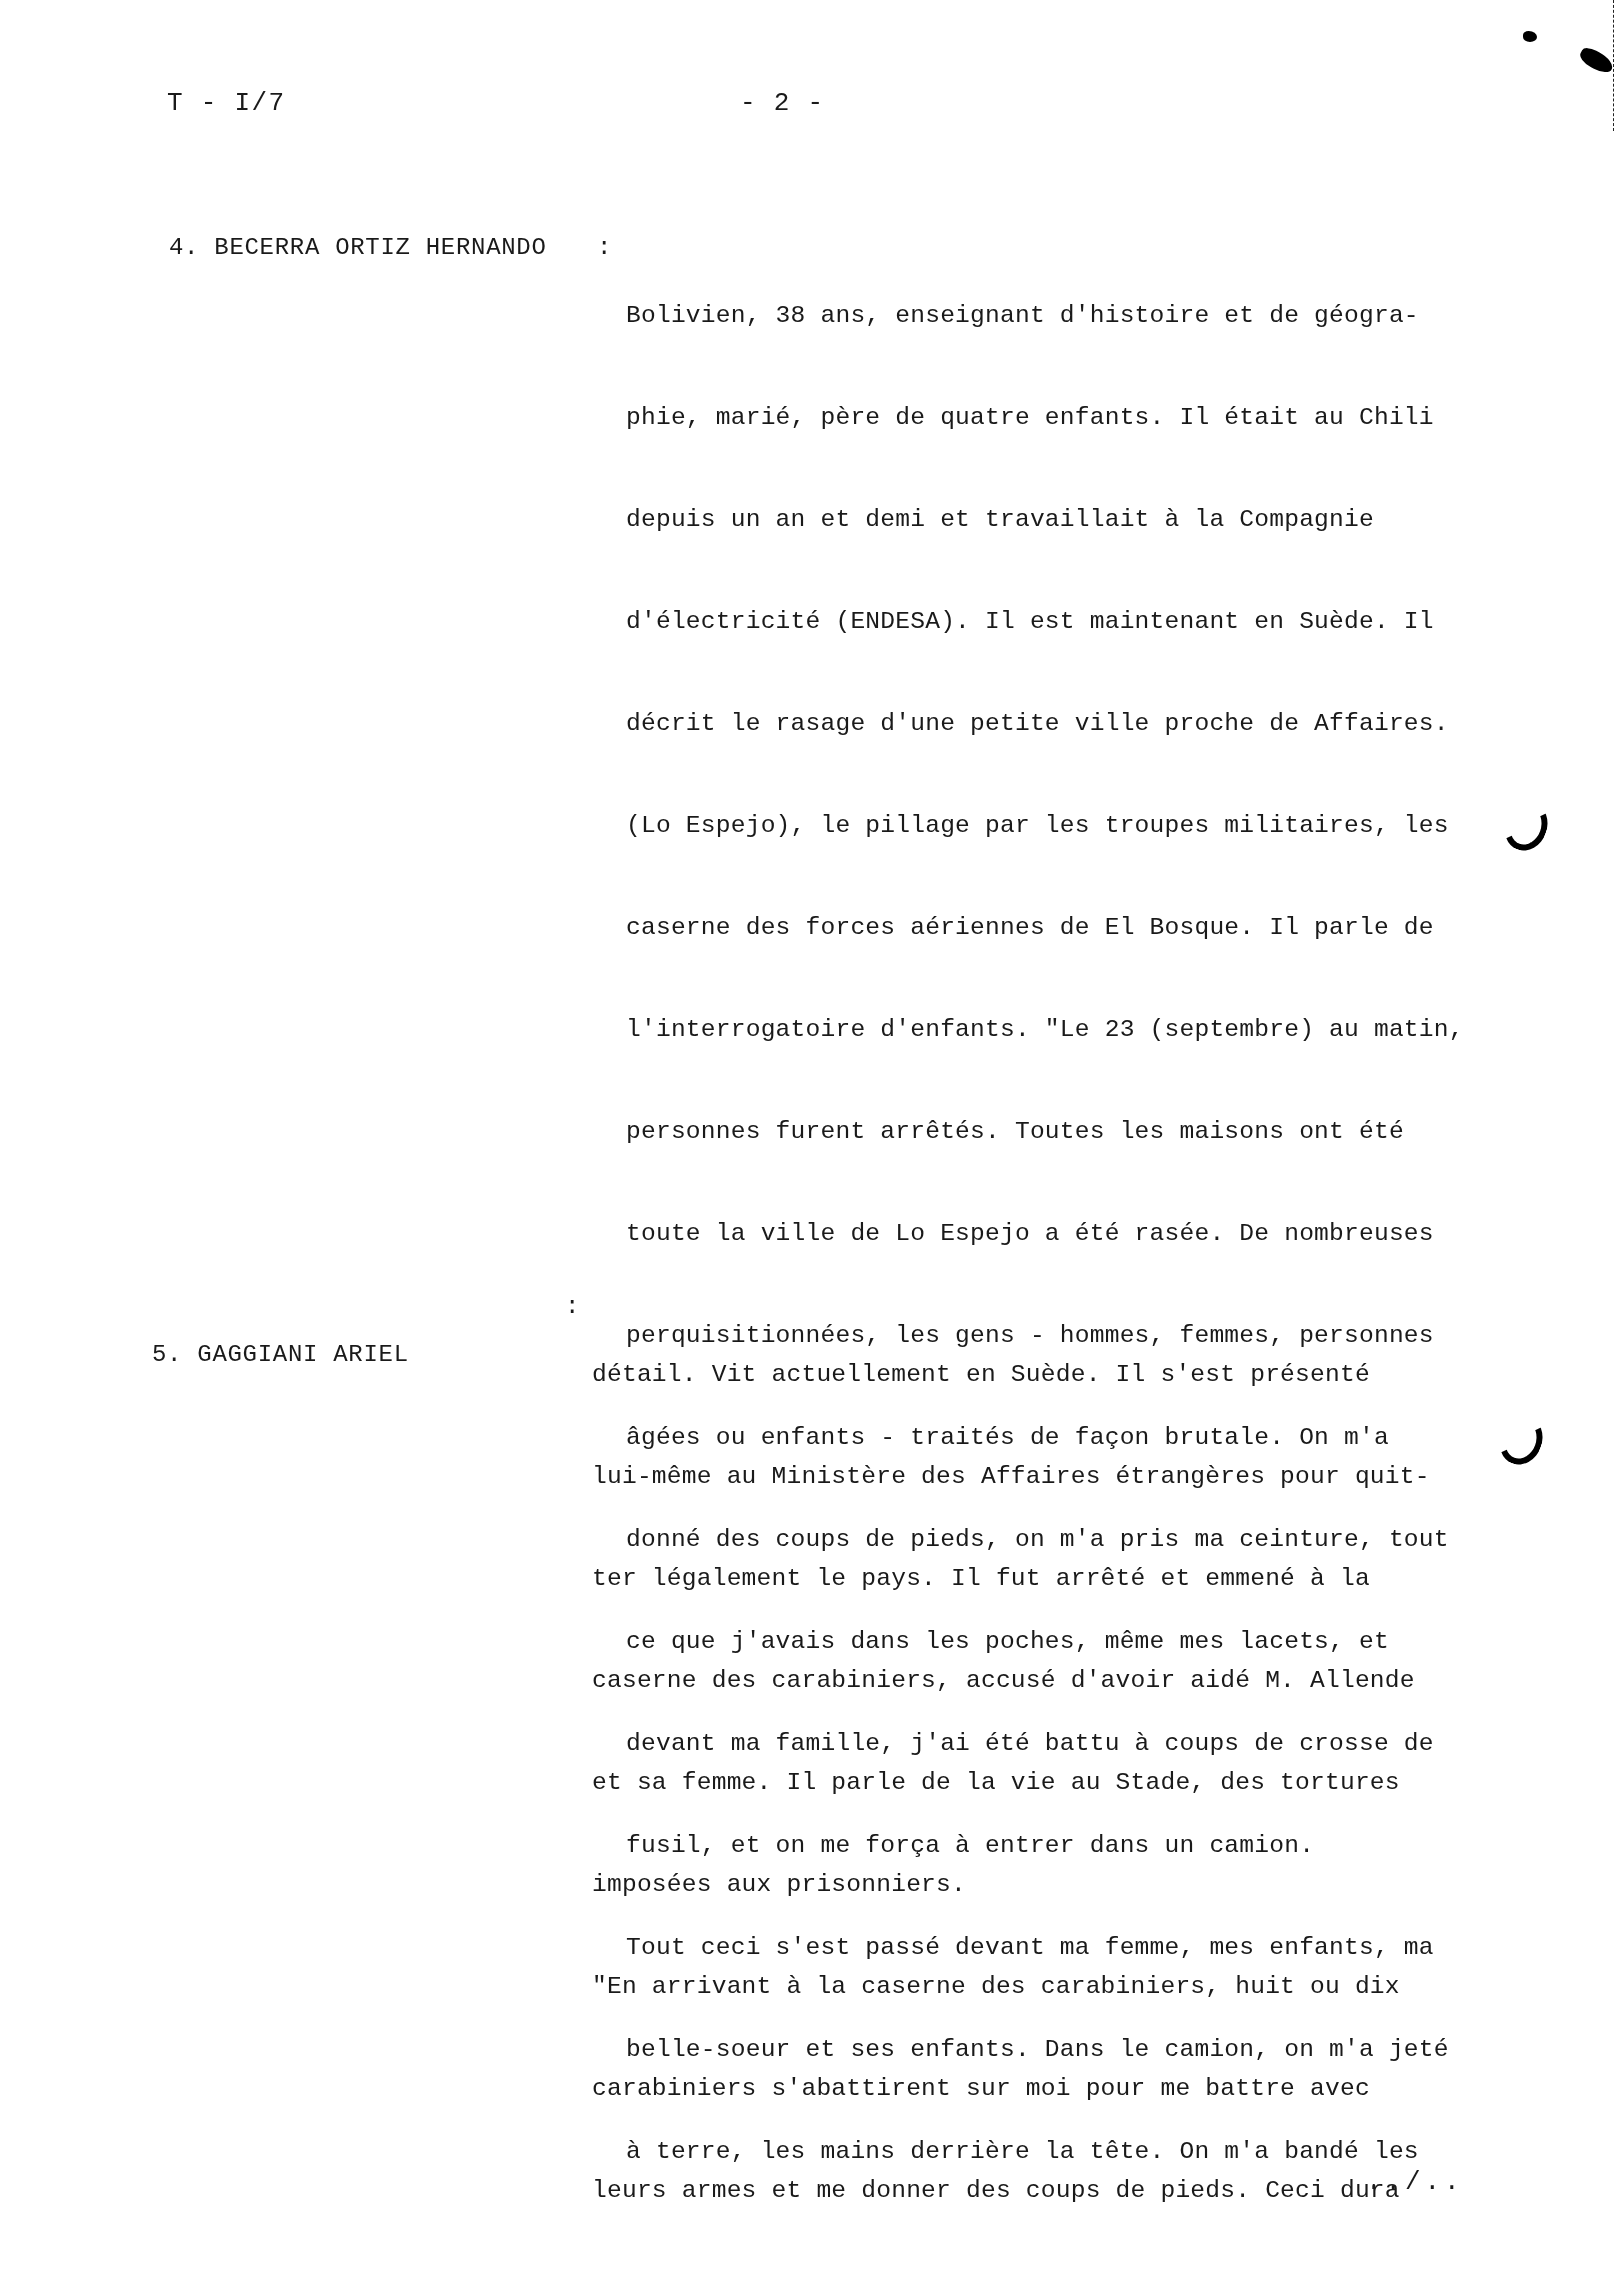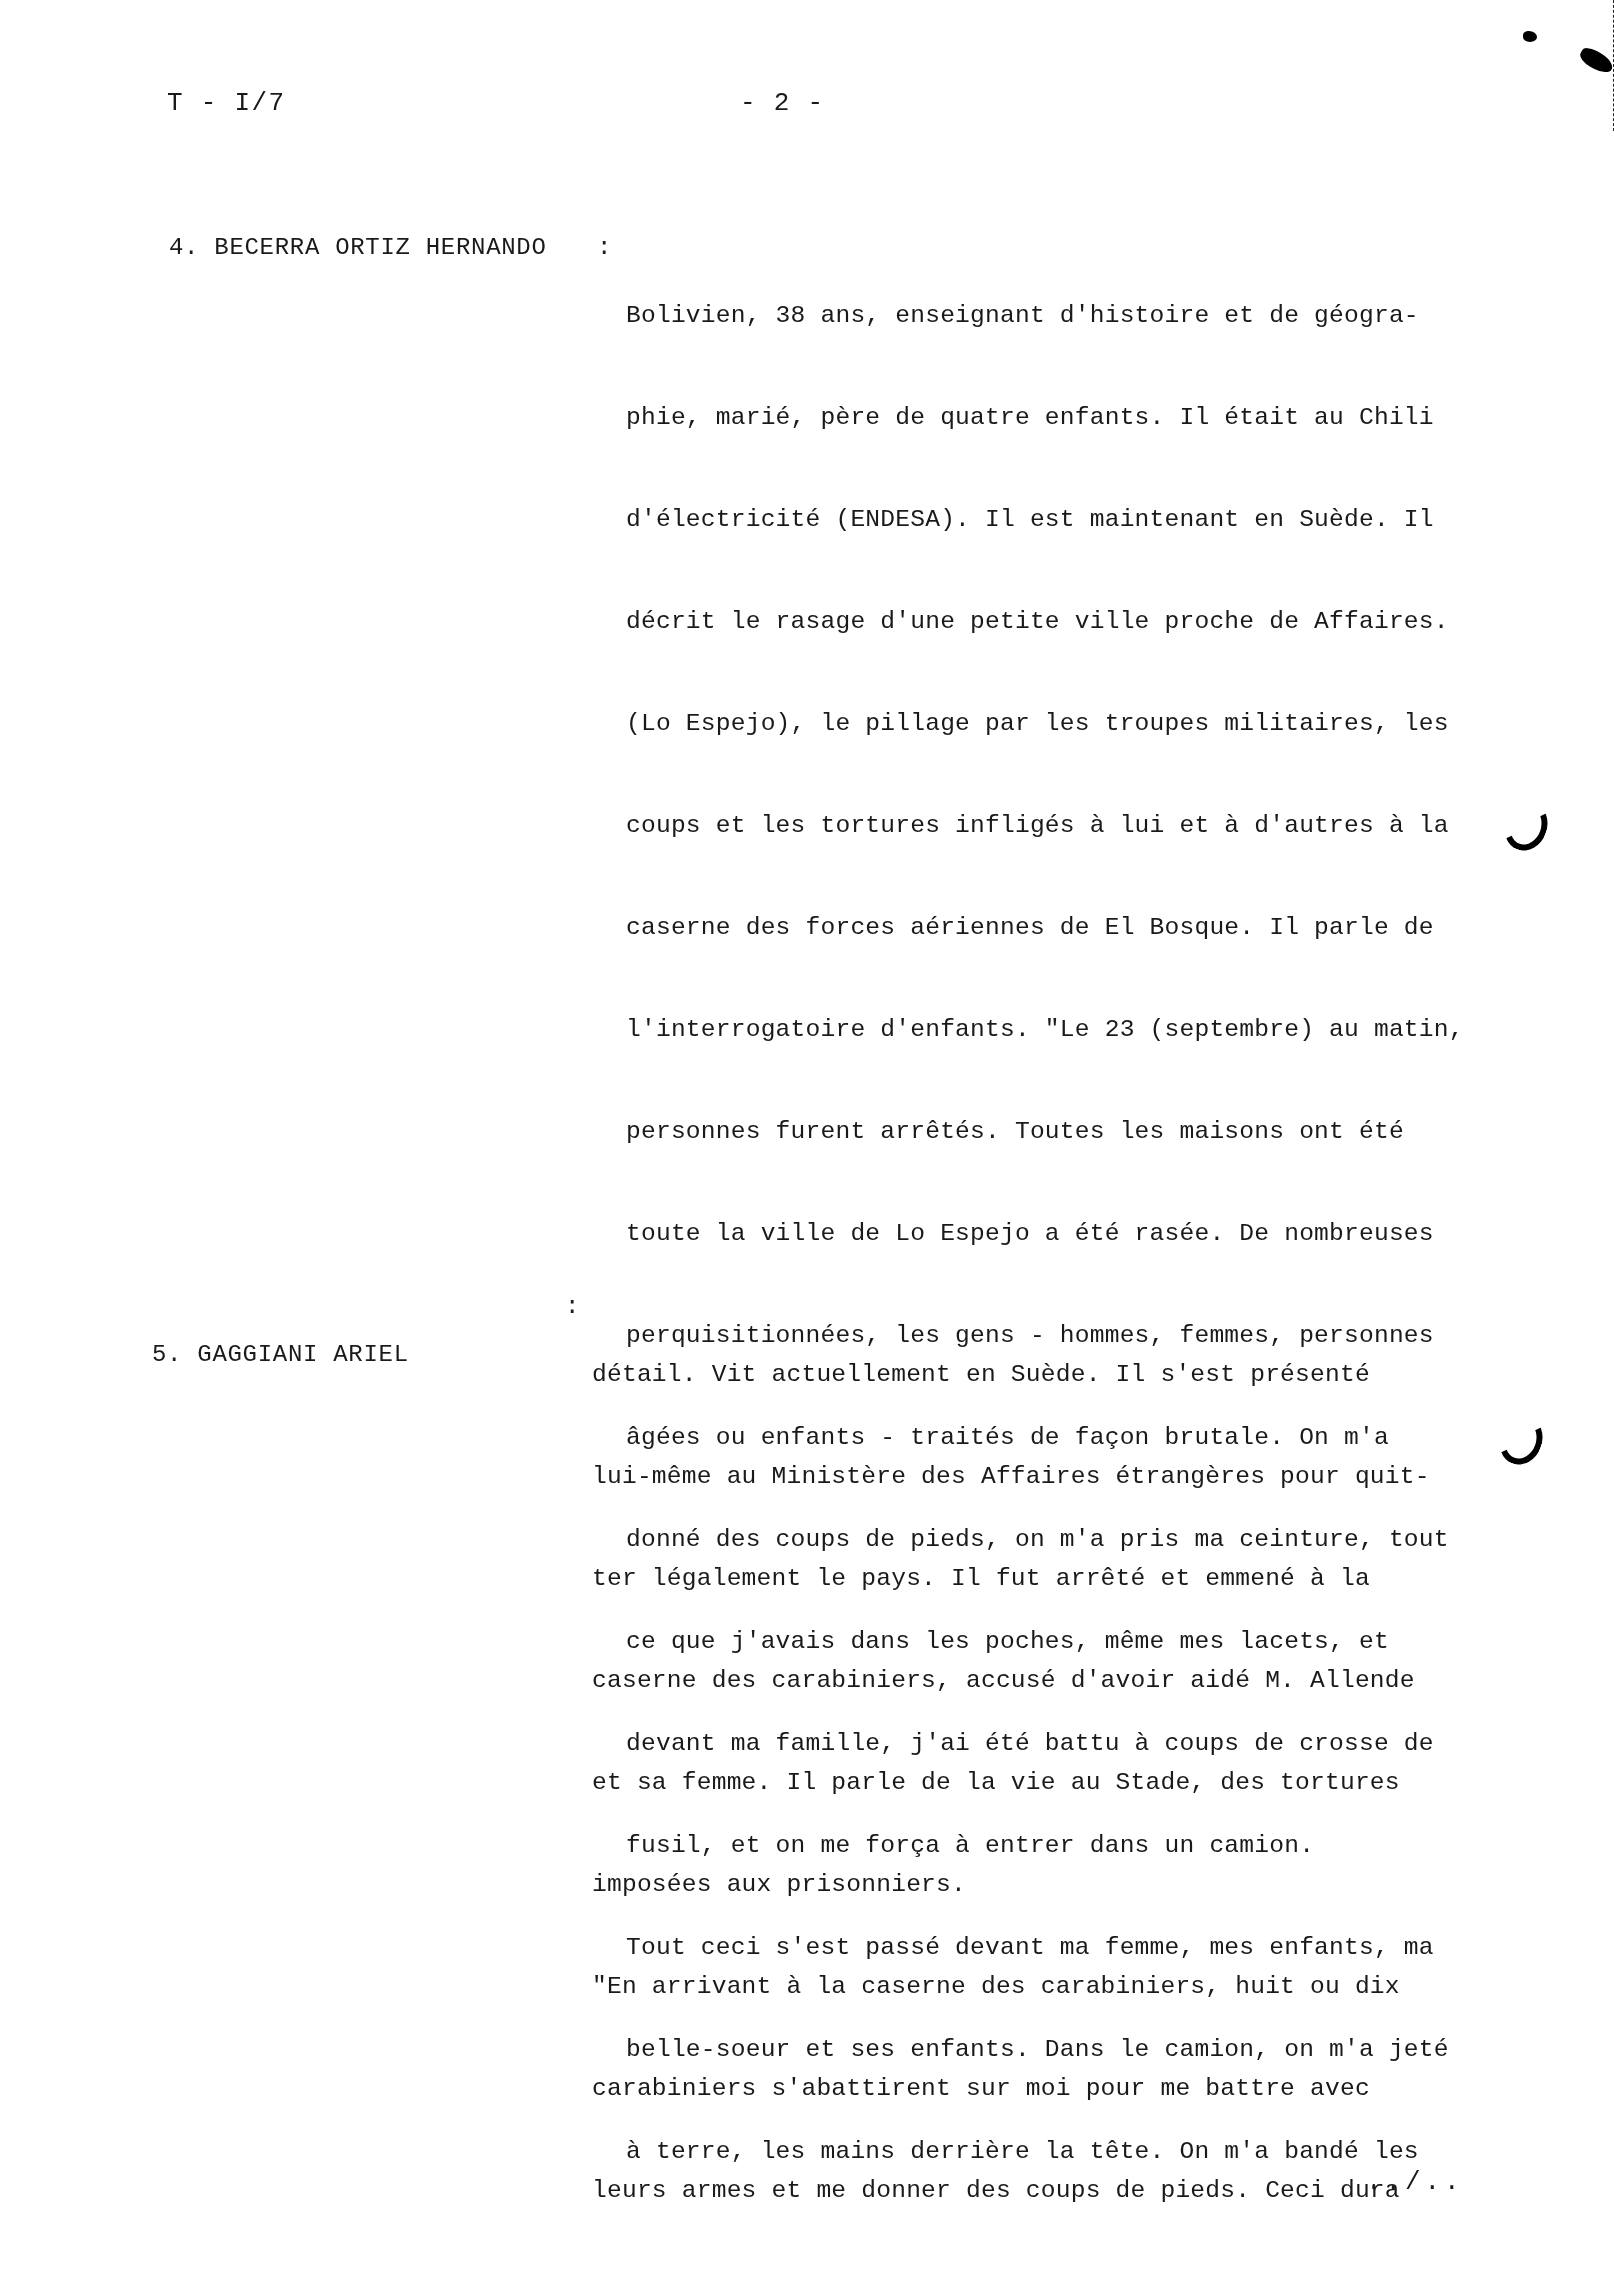--- a/index.html
+++ b/index.html
@@ -28,24 +28,24 @@
 <div class="blob" style="left:1523px; top:31px; width:14.4px; height:10.5px;"></div>
 <div class="blob" style="left:1579px; top:52px; width:35px; height:17px; transform:rotate(28deg);"></div>
 <div class="edge-line"></div>
 
 <section>
   <div class="abs name" style="left:169px; top:217px;">4. BECERRA ORTIZ HERNANDO</div>
   <div class="abs colon" style="left:597px; top:217px;">:</div>
   <div class="abs body-text" style="left:626px; top:214px;">
     <span class="ln">Bolivien, 38 ans, enseignant d'histoire et de géogra-</span>
     <span class="ln">phie, marié, père de quatre enfants. Il était au Chili</span>
+    <span class="ln">depuis un an et demi et travaillait à la Compagnie</span>
     <span class="ln">d'électricité (ENDESA). Il est maintenant en Suède. Il</span>
     <span class="ln">décrit le rasage d'une petite ville proche de Affaires.</span>
     <span class="ln">(Lo Espejo), le pillage par les troupes militaires, les</span>
-    <span class="ln">coups et les tortures infligés à lui et à d'autres à la</span>
     <span class="ln">caserne des forces aériennes de El Bosque. Il parle de</span>
     <span class="ln">l'interrogatoire d'enfants. "Le 23 (septembre) au matin,</span>
     <span class="ln">personnes furent arrêtés. Toutes les maisons ont été</span>
     <span class="ln">toute la ville de Lo Espejo a été rasée. De nombreuses</span>
     <span class="ln">perquisitionnées, les gens - hommes, femmes, personnes</span>
     <span class="ln">âgées ou enfants - traités de façon brutale. On m'a</span>
     <span class="ln">donné des coups de pieds, on m'a pris ma ceinture, tout</span>
     <span class="ln">ce que j'avais dans les poches, même mes lacets, et</span>
     <span class="ln">devant ma famille, j'ai été battu à coups de crosse de</span>
     <span class="ln">fusil, et on me força à entrer dans un camion.</span>

